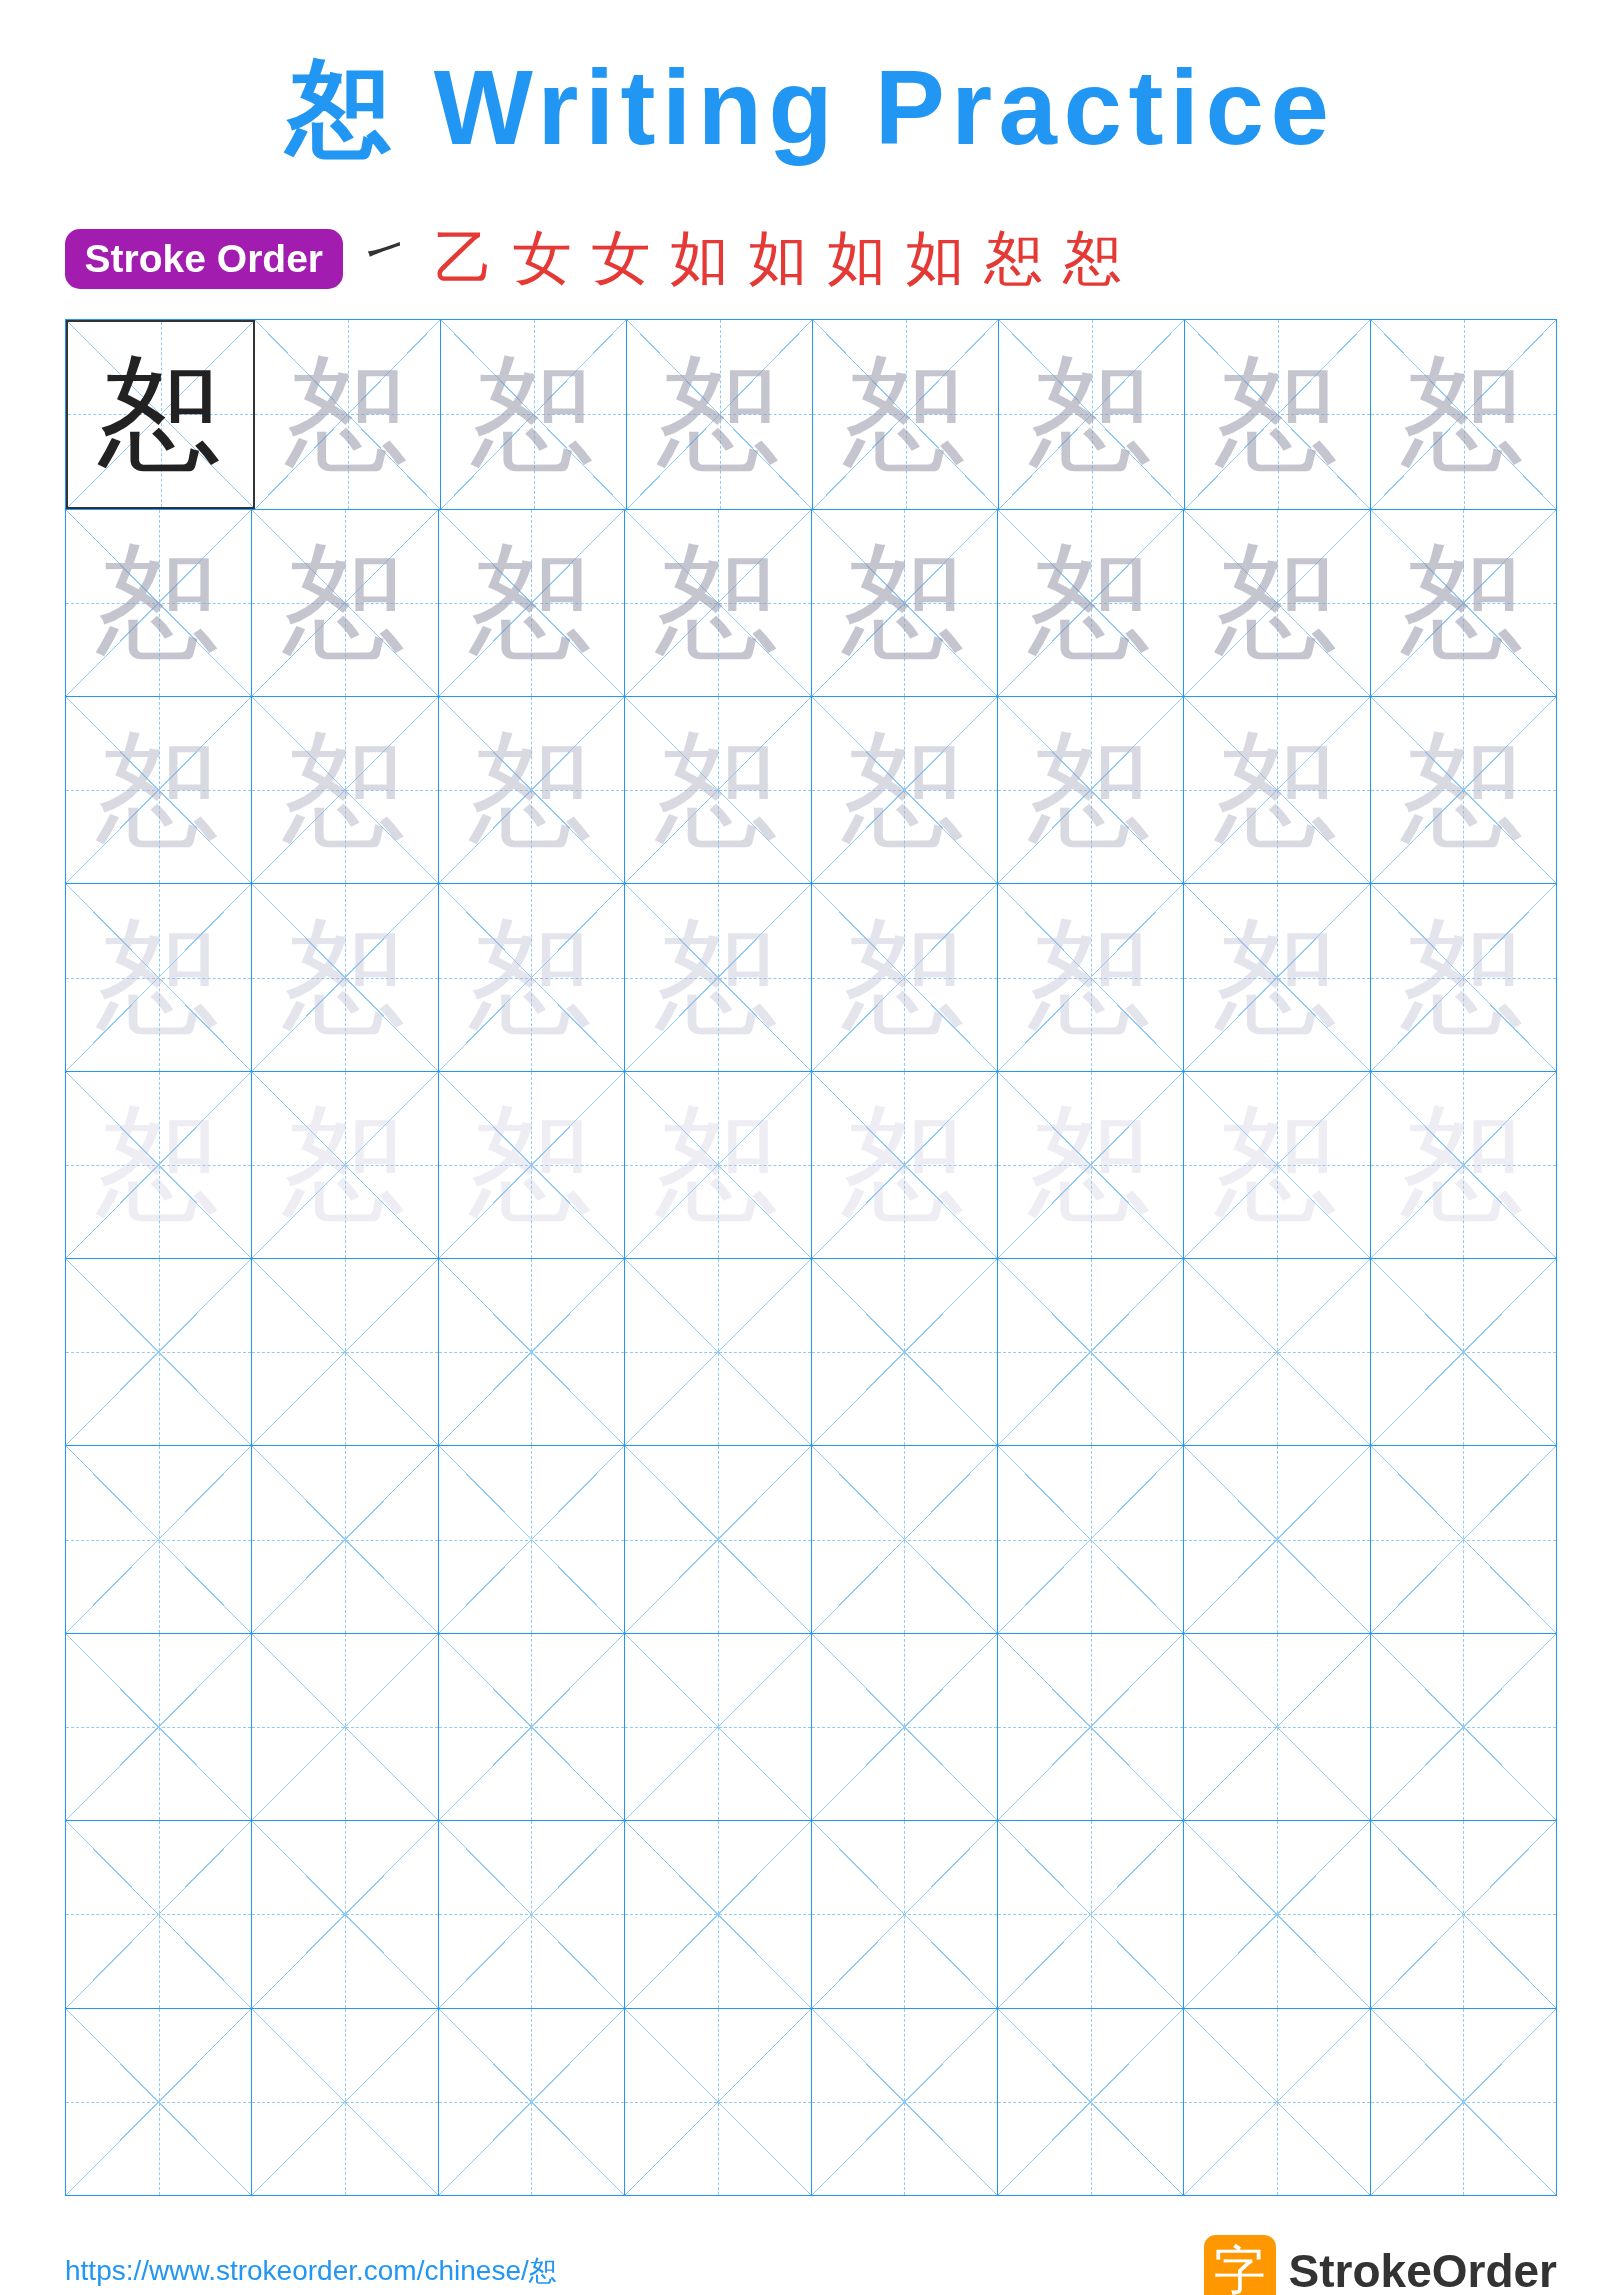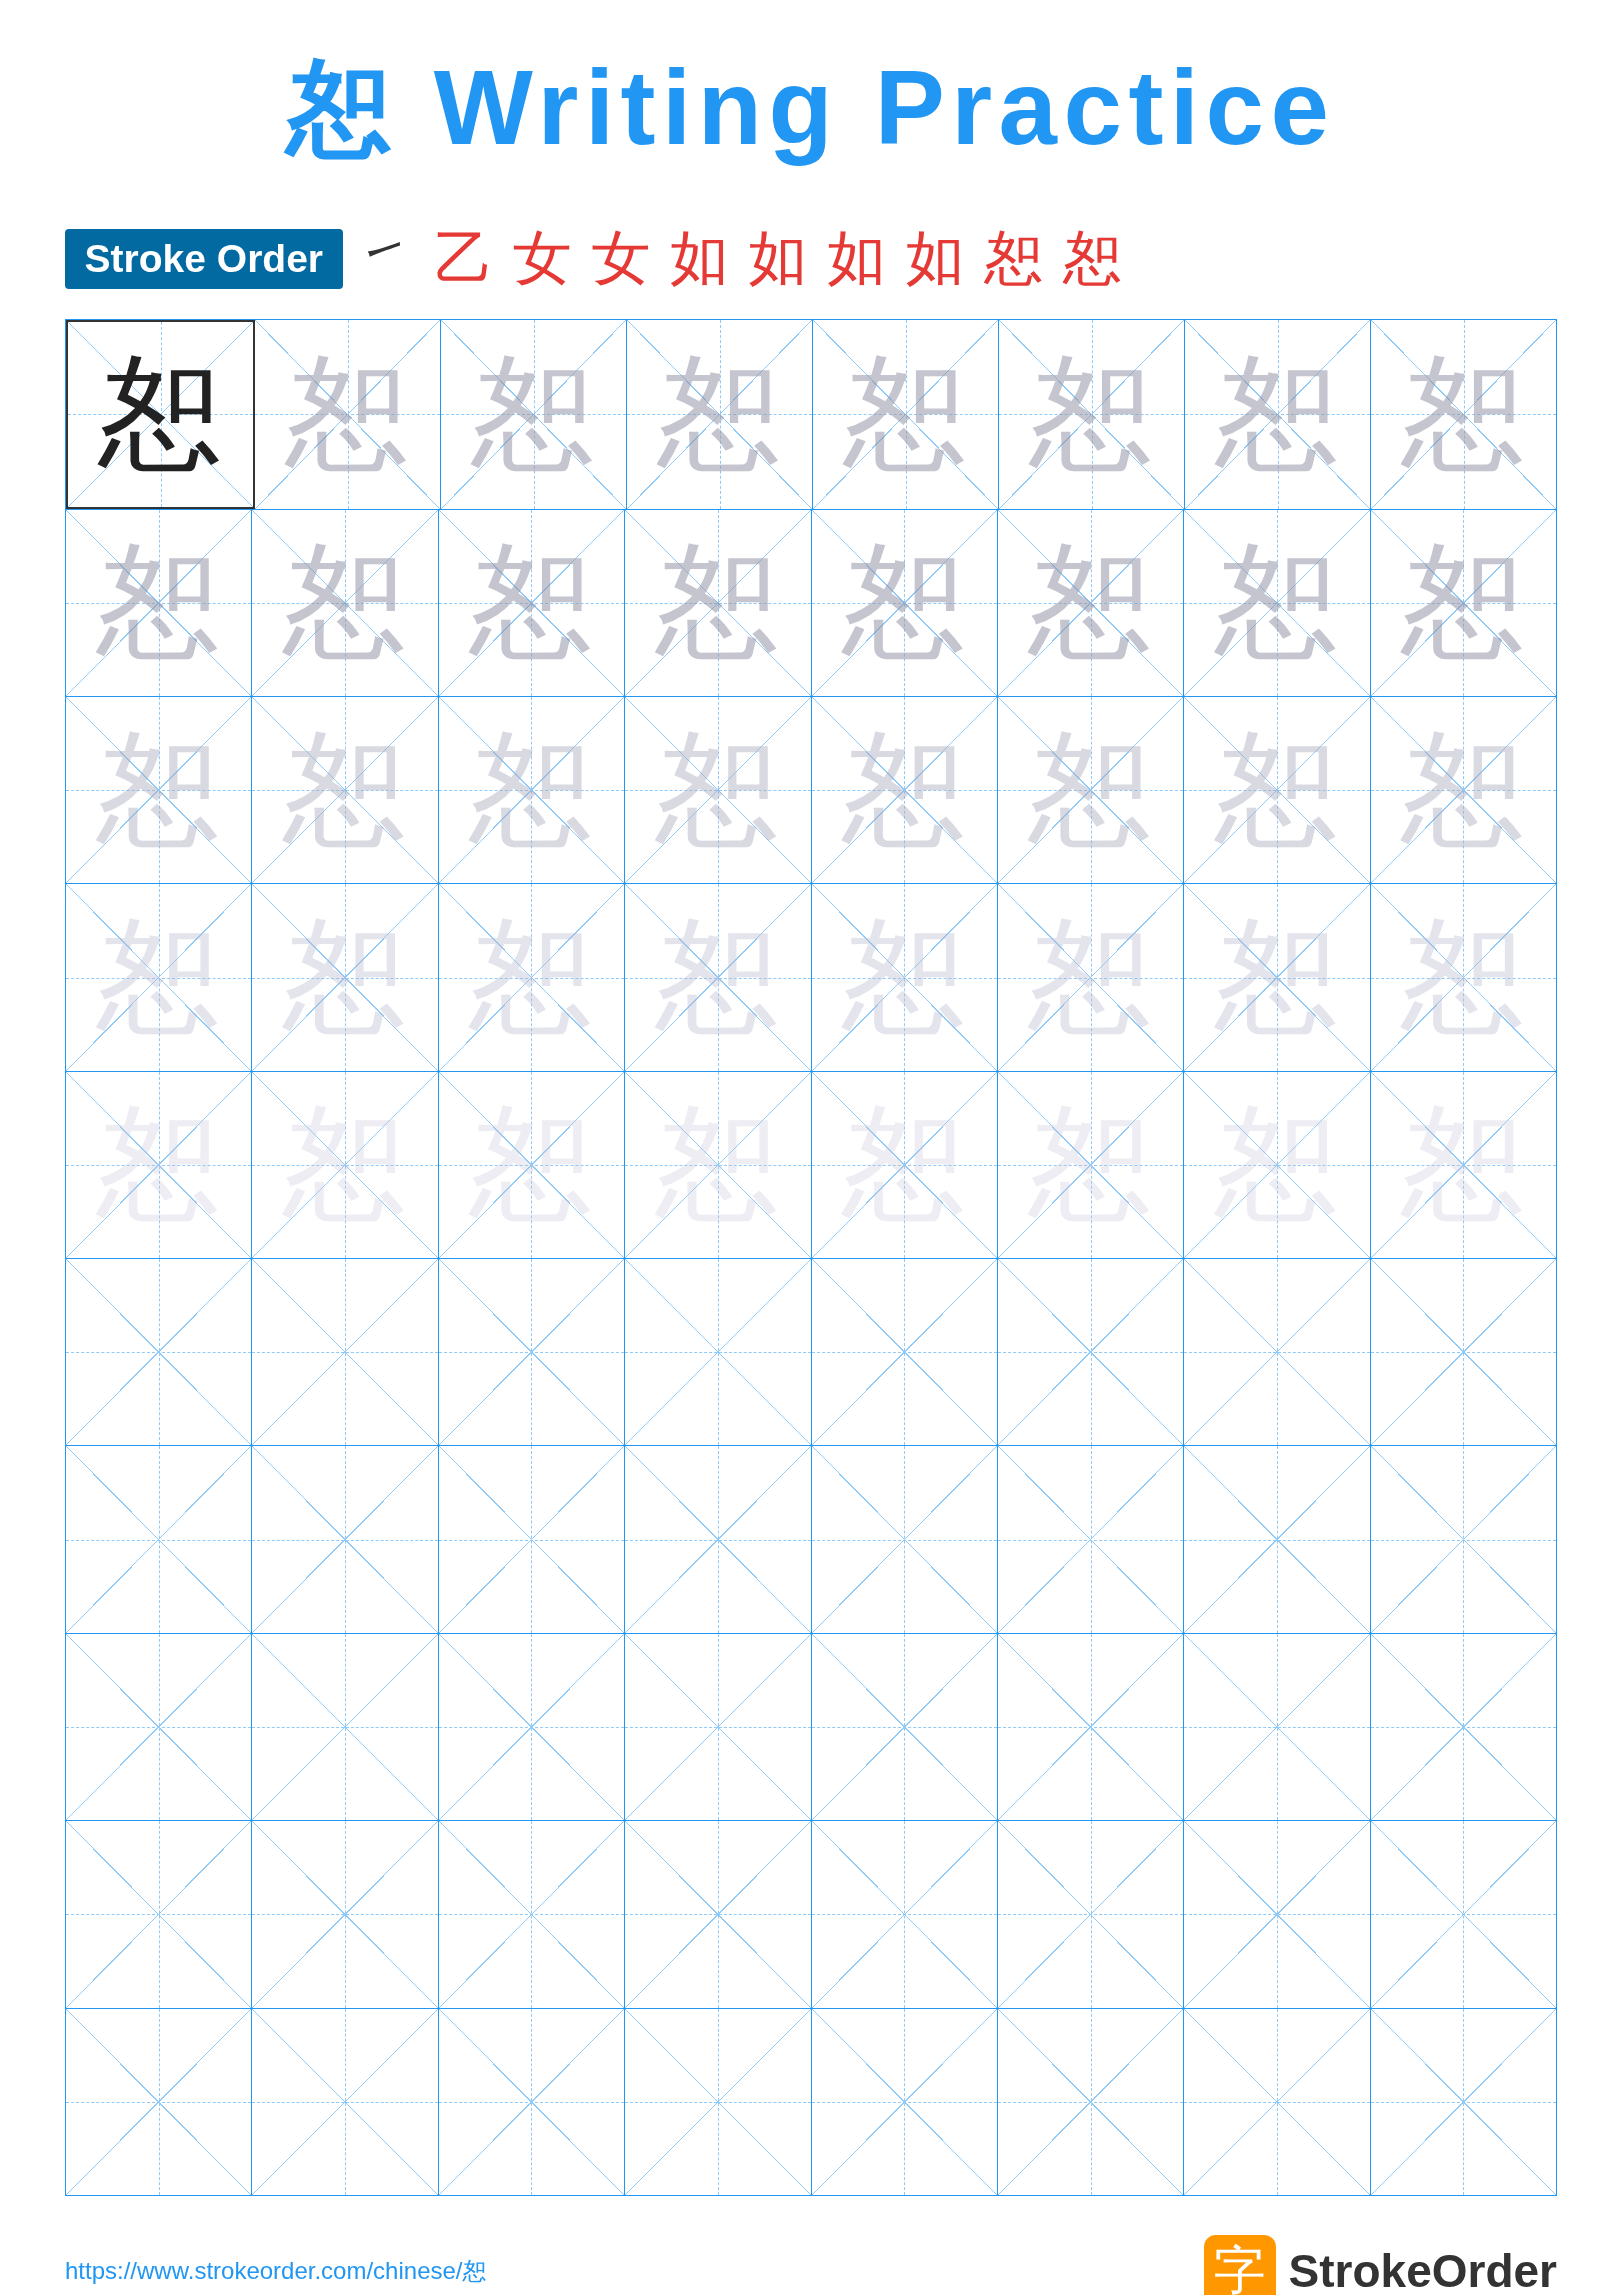--- a/index.html
+++ b/index.html
@@ -33,26 +33,26 @@
 
     .stroke-order-row {
       display: flex;
       align-items: center;
       width: 100%;
       margin-bottom: 19.6px;
       gap: 13px;
     }
 
     .stroke-order-badge {
-      background: #0369a1;
+      background: #a21caf;
       color: #fff;
       font-size: 39px;
       font-weight: bold;
       padding: 7.9px 19.6px;
-      border-radius: 4px;
+      border-radius: 15px;
       font-family: sans-serif;
       white-space: nowrap;
     }
 
     .stroke-order-chars {
       display: flex;
       gap: 19.6px;
       align-items: center;
     }
 
@@ -171,21 +171,21 @@
     .footer {
       margin-top: auto;
       padding-top: 39px;
       width: 100%;
       display: flex;
       align-items: center;
       justify-content: space-between;
     }
 
     .footer-url {
-      font-size: 24px;
+      font-size: 28px;
       color: #2196F3;
       font-family: sans-serif;
     }
 
     .footer-logo {
       display: flex;
       align-items: center;
       gap: 13px;
     }
 

